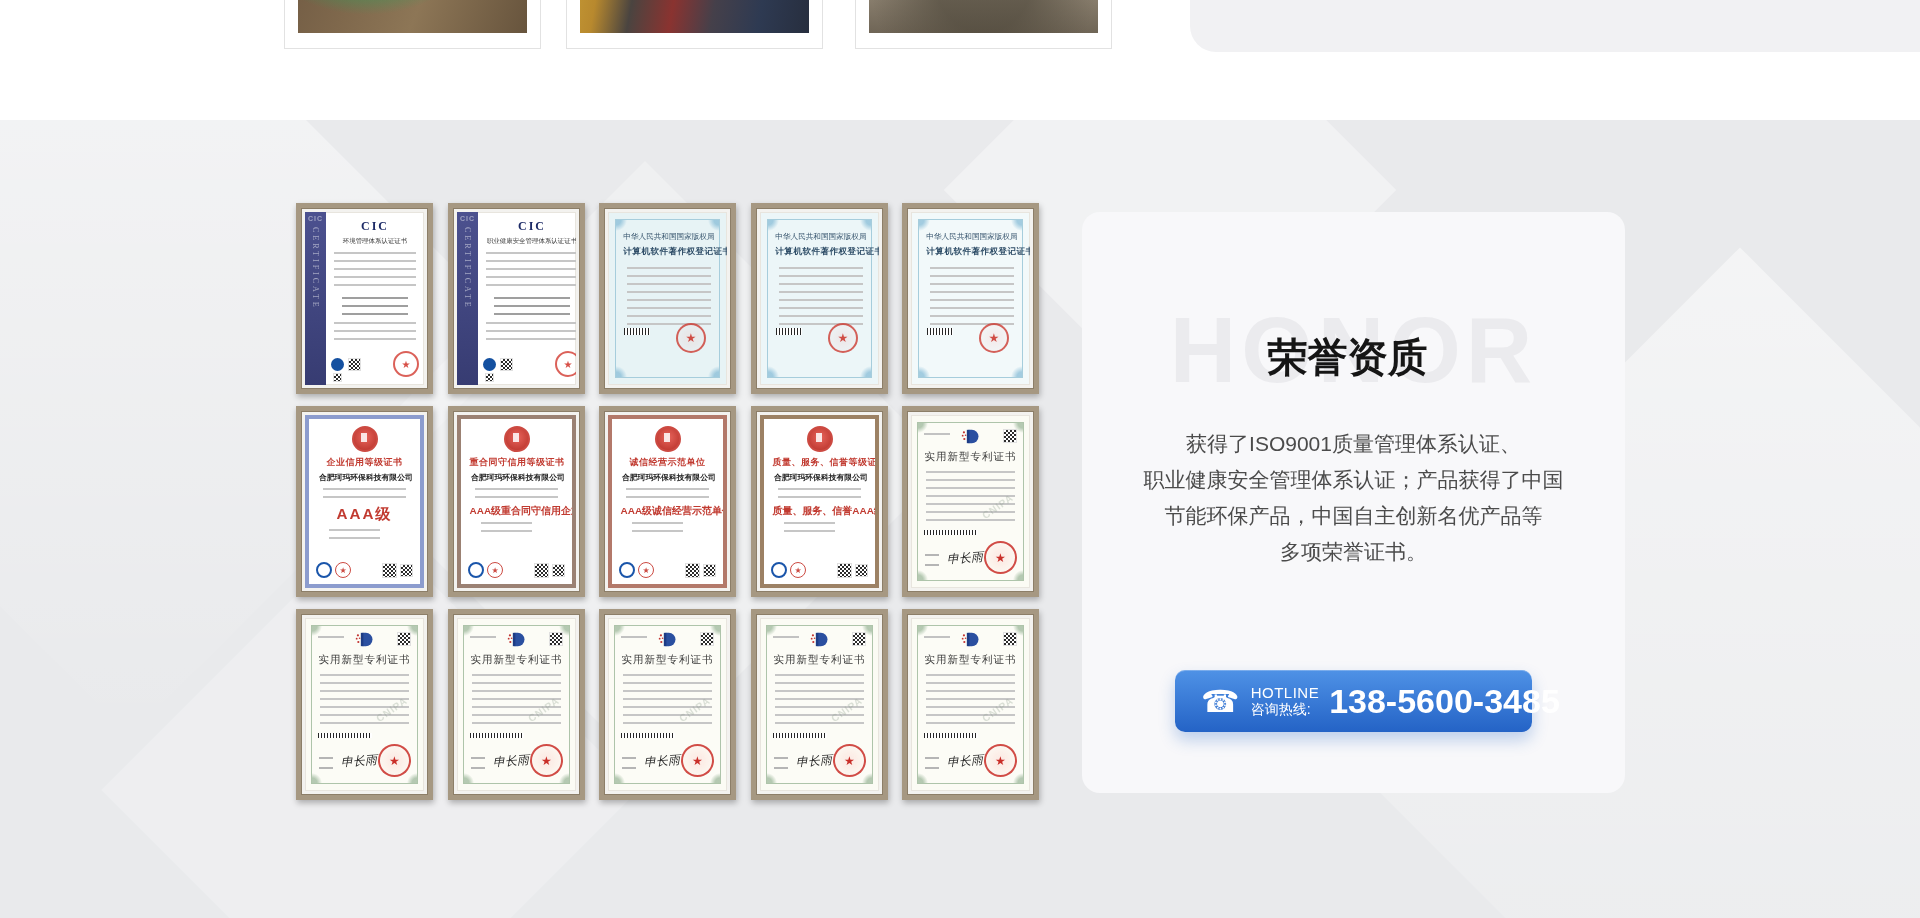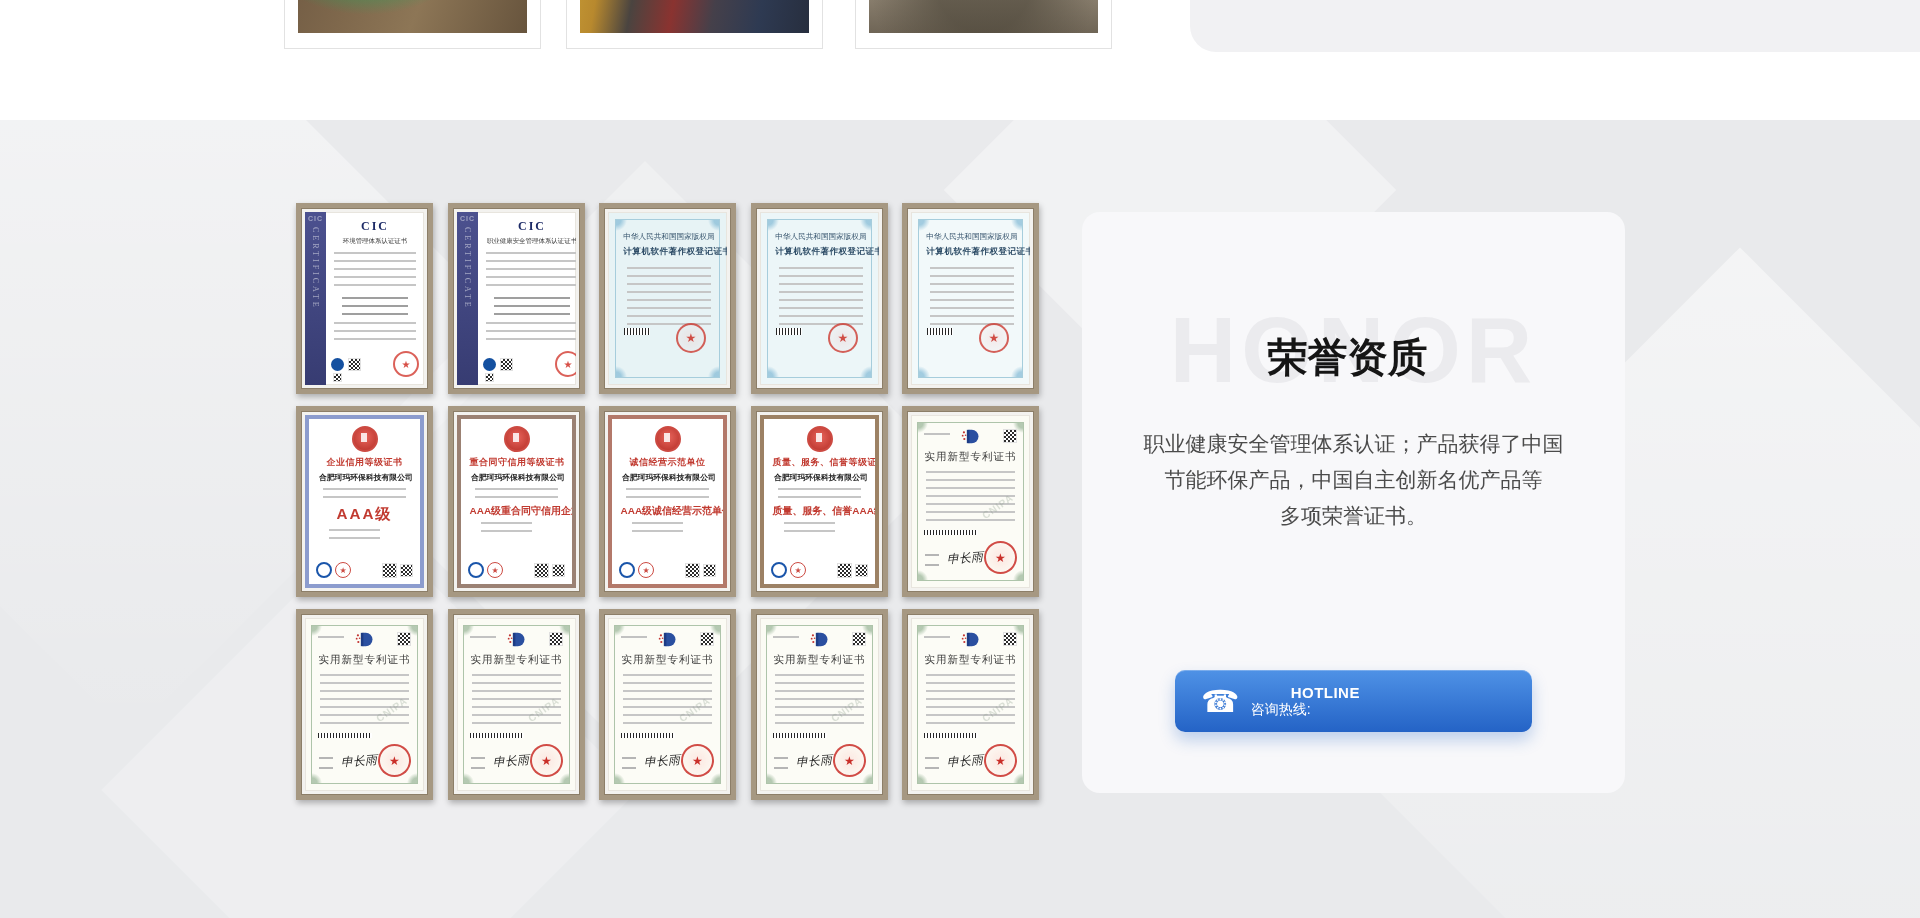--- a/index.html
+++ b/index.html
@@ -139,21 +139,21 @@
     color:#ebebee;letter-spacing:5px;user-select:none;}
   .card-title{position:absolute;top:118px;left:0;right:12px;text-align:center;font-size:40px;font-weight:700;color:#151515;}
   .card-desc{position:absolute;top:214px;left:24px;right:24px;text-align:center;font-size:21px;
     line-height:36px;color:#4b4b4b;}
   .hotline-btn{position:absolute;left:93px;top:458px;width:357px;height:62px;border-radius:10px;border:none;
     background:linear-gradient(180deg,#4f92e6,#2463c6);
     box-shadow:0 8px 16px rgba(37,99,198,.28), inset 0 1px 0 rgba(255,255,255,.25);
     display:flex;align-items:center;padding:0 0 0 26px;color:#fff;cursor:pointer;box-sizing:border-box;text-align:left;}
   .hl-icon{font-size:31px;line-height:1;font-family:"DejaVu Sans",sans-serif;}
   .hl-labels{margin-left:11px;}
-  .hl-en{font-size:15px;font-weight:700;letter-spacing:.5px;line-height:17px;margin-left:40px;}
+  .hl-en{font-size:15px;font-weight:400;letter-spacing:.5px;line-height:17px;}
   .hl-zh{font-size:14px;line-height:17px;}
   .hl-num{margin-left:10px;font-size:34px;font-weight:800;white-space:nowrap;}
 </style>
 </head>
 <body>
 
 <div class="page">
 
   <div class="topstrip">
     <div class="photo-card pc1">
@@ -536,26 +536,28 @@
               </span>
           </div>
         </div>
       </div>
     </div>
 
     <div class="card">
       <div class="wm">HONOR</div>
       <div class="card-title">荣誉资质</div>
       <div class="card-desc">
+        <div>获得了ISO9001质量管理体系认证、</div>
         <div>职业健康安全管理体系认证；产品获得了中国</div>
         <div>节能环保产品，中国自主创新名优产品等</div>
         <div>多项荣誉证书。</div>
       </div>
       <button class="hotline-btn">
         <span class="hl-icon">☎</span>
         <span class="hl-labels">
           <span class="hl-en" style="display:block">HOTLINE</span>
           <span class="hl-zh" style="display:block">咨询热线:</span>
         </span>
+        <span class="hl-num">138-5600-3485</span>
       </button>
     </div>
   </div>
 </div>
 
 </body></html>

